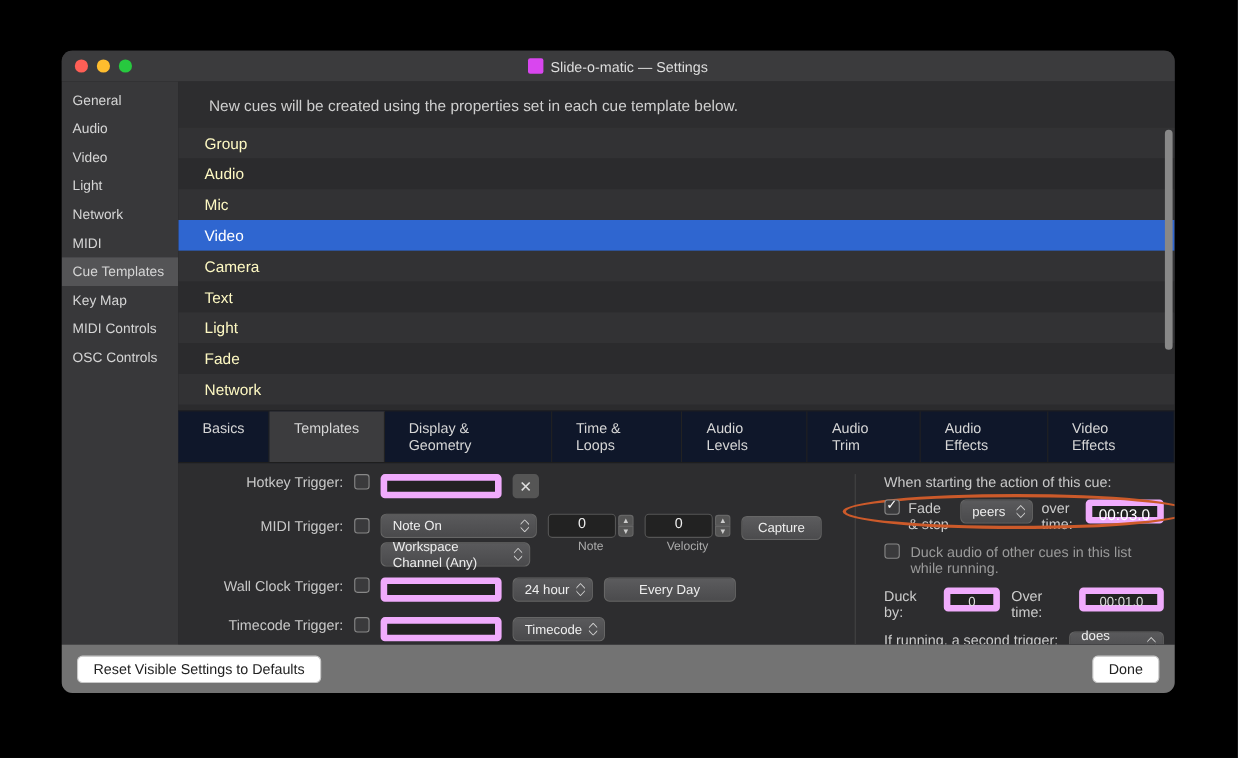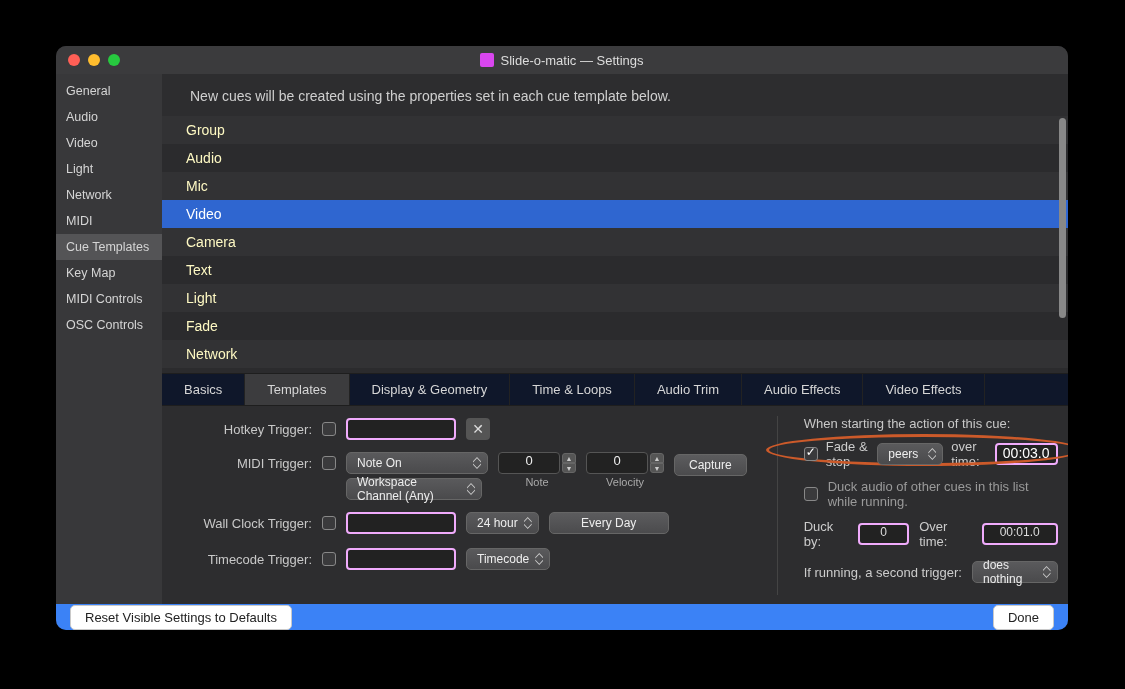--- a/index.html
+++ b/index.html
@@ -30,38 +30,38 @@
   .cue-scroll-thumb{position:absolute;top:0;right:0;width:7px;height:200px;background:#888;border-radius:4px}
   .cue-row { color:#fef9c3; font-size:14px; padding:6px 24px; background:#2b2b2d; }
   .cue-row:nth-child(odd){background:#323234}
   .cue-row.selected { background:#2f66d0; color:#fff; }
   .tabbar { display:flex; background:#0f172a; border-top:1px solid #1e1e1e; border-bottom:1px solid #1e1e1e;}
   .tab { color:#d6d6d6; font-size:13px; padding:8px 22px; border-right:1px solid #222; cursor:default;}
   .tab.selected{background:#3c3c3e}
   .panel { flex:1; display:flex; padding:10px 20px; gap:30px; font-size:13px; color:#ccc; position:relative;}
   .left-col{flex:1.3}
   .right-col{flex:1; border-left:1px solid #444; padding-left:26px; position:relative;}
-  .row{display:flex; align-items:center; gap:10px; margin-bottom:10px; min-height:26px;}
+  .row{display:flex; gap:10px; margin-bottom:10px; min-height:26px;}
   .row-label{width:130px; text-align:right; color:#c8c8c8;}
   .chk{width:14px;height:14px;border:1px solid #888;border-radius:3px;background:#3a3a3c; position:relative; flex-shrink:0;}
   .chk.checked::after{content:"✓";position:absolute;top:-3px;left:1px;font-size:12px;color:#fff}
-  .input{background:#222;border:2px solid #f0abfc;border-radius:4px;height:22px;color:#ddd;padding:0 6px;font-size:12px;text-align:center;}
+  .input{background:#222;border:6px solid #f0abfc;border-radius:4px;height:22px;color:#ddd;padding:0 6px;font-size:12px;text-align:center;}
   .input.wide{width:110px}
   .input.time{width:84px}
   .select{background:linear-gradient(#5a5a5c,#4a4a4c);border:1px solid #666;border-radius:5px;height:22px;color:#eee;font-size:12px;padding:0 20px 0 10px;display:inline-flex;align-items:center;position:relative;cursor:default;}
   .select::after{content:"";position:absolute;right:6px;top:4px;width:8px;height:12px;background:linear-gradient(#ccc,#ccc);clip-path:polygon(0 35%,50% 0,100% 35%,100% 45%,50% 10%,0 45%,0 55%,50% 90%,100% 55%,100% 65%,50% 100%,0 65%)}
   .btn{background:linear-gradient(#5c5c5e,#4b4b4d);border:1px solid #666;border-radius:5px;height:22px;color:#eee;font-size:12px;padding:0 14px;display:inline-flex;align-items:center;cursor:default;}
   .xbtn{width:24px;height:22px;background:#555;border-radius:4px;display:flex;align-items:center;justify-content:center;color:#ddd;font-size:14px}
   .stepper{display:flex;align-items:center;gap:2px}
   .stepper-input{background:#222;border:1px solid #555;border-radius:4px;height:22px;width:62px;color:#eee;text-align:center;font-size:13px}
   .stepper-btns{display:flex;flex-direction:column;gap:0}
   .step-b{width:14px;height:10px;background:#555;border:1px solid #666;font-size:7px;color:#ccc;display:flex;align-items:center;justify-content:center}
   .step-b:first-child{border-radius:3px 3px 0 0}.step-b:last-child{border-radius:0 0 3px 3px}
   .sublabel{font-size:11px;color:#aaa;text-align:center;width:76px}
-  .footer{height:26px;background:#3b82f6;display:flex;align-items:center;justify-content:space-between;padding:0 14px;flex-shrink:0}
+  .footer{height:44px;background:#737373;display:flex;align-items:center;justify-content:space-between;padding:0 14px;flex-shrink:0}
   .footer .fbtn{background:#fff;border:1px solid #c9c9c9;border-radius:5px;padding:4px 14px;font-size:13px;color:#222;cursor:default}
   .circle-annot{position:absolute;border:3px solid #cc5a2a;border-radius:50%/50%;pointer-events:none}
   .section-header{color:#c8c8c8;font-size:13px;margin-bottom:8px}
 </style>
 </head>
 <body>
 
 <div class="window">
   <div class="titlebar">
     <div class="traffic">
@@ -106,20 +106,21 @@
       <div class="cue-scroll-track">
           <div class="cue-scroll-thumb"></div>
         </div>
         </div>
 
       <div class="tabbar" id="tabbar">
           <div class="tab">Basics</div>
           <div class="tab selected">Templates</div>
           <div class="tab">Display &amp; Geometry</div>
           <div class="tab">Time &amp; Loops</div>
+          <div class="tab">Audio Levels</div>
           <div class="tab">Audio Trim</div>
           <div class="tab">Audio Effects</div>
           <div class="tab">Video Effects</div>
         </div>
 
       <div class="panel">
         <div class="left-col">
           <div class="row">
             <div class="row-label">Hotkey Trigger:</div>
             <div class="chk"></div>

